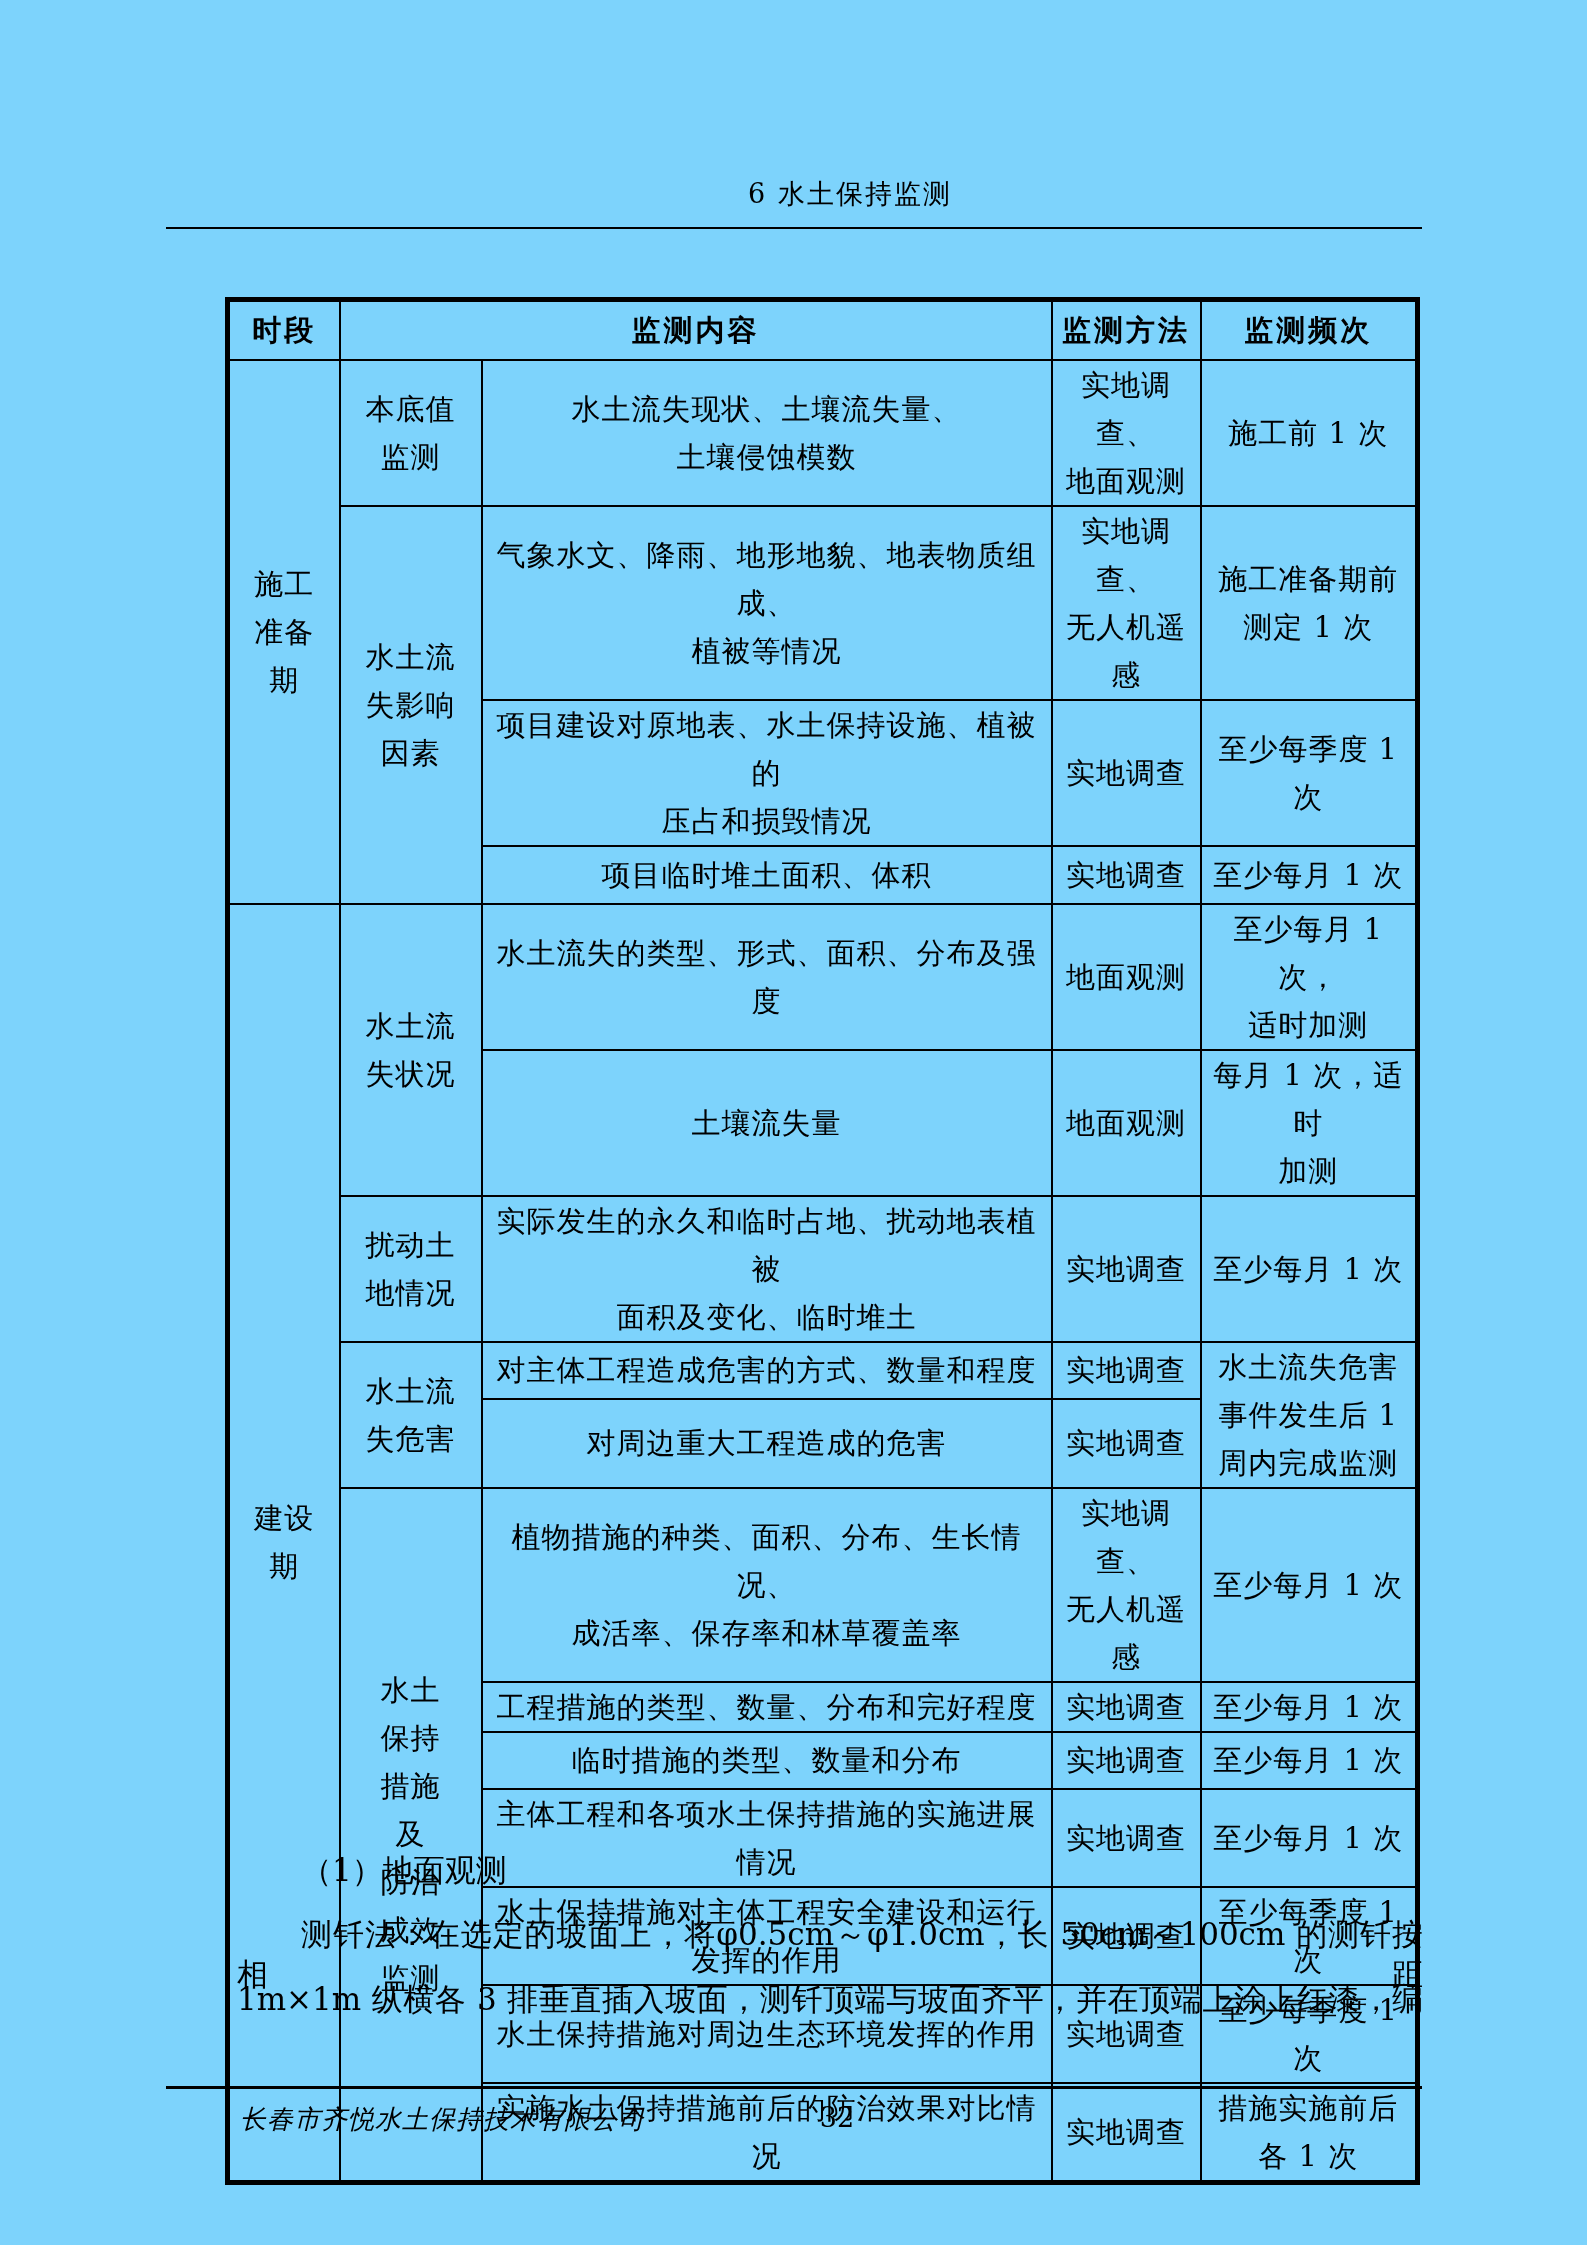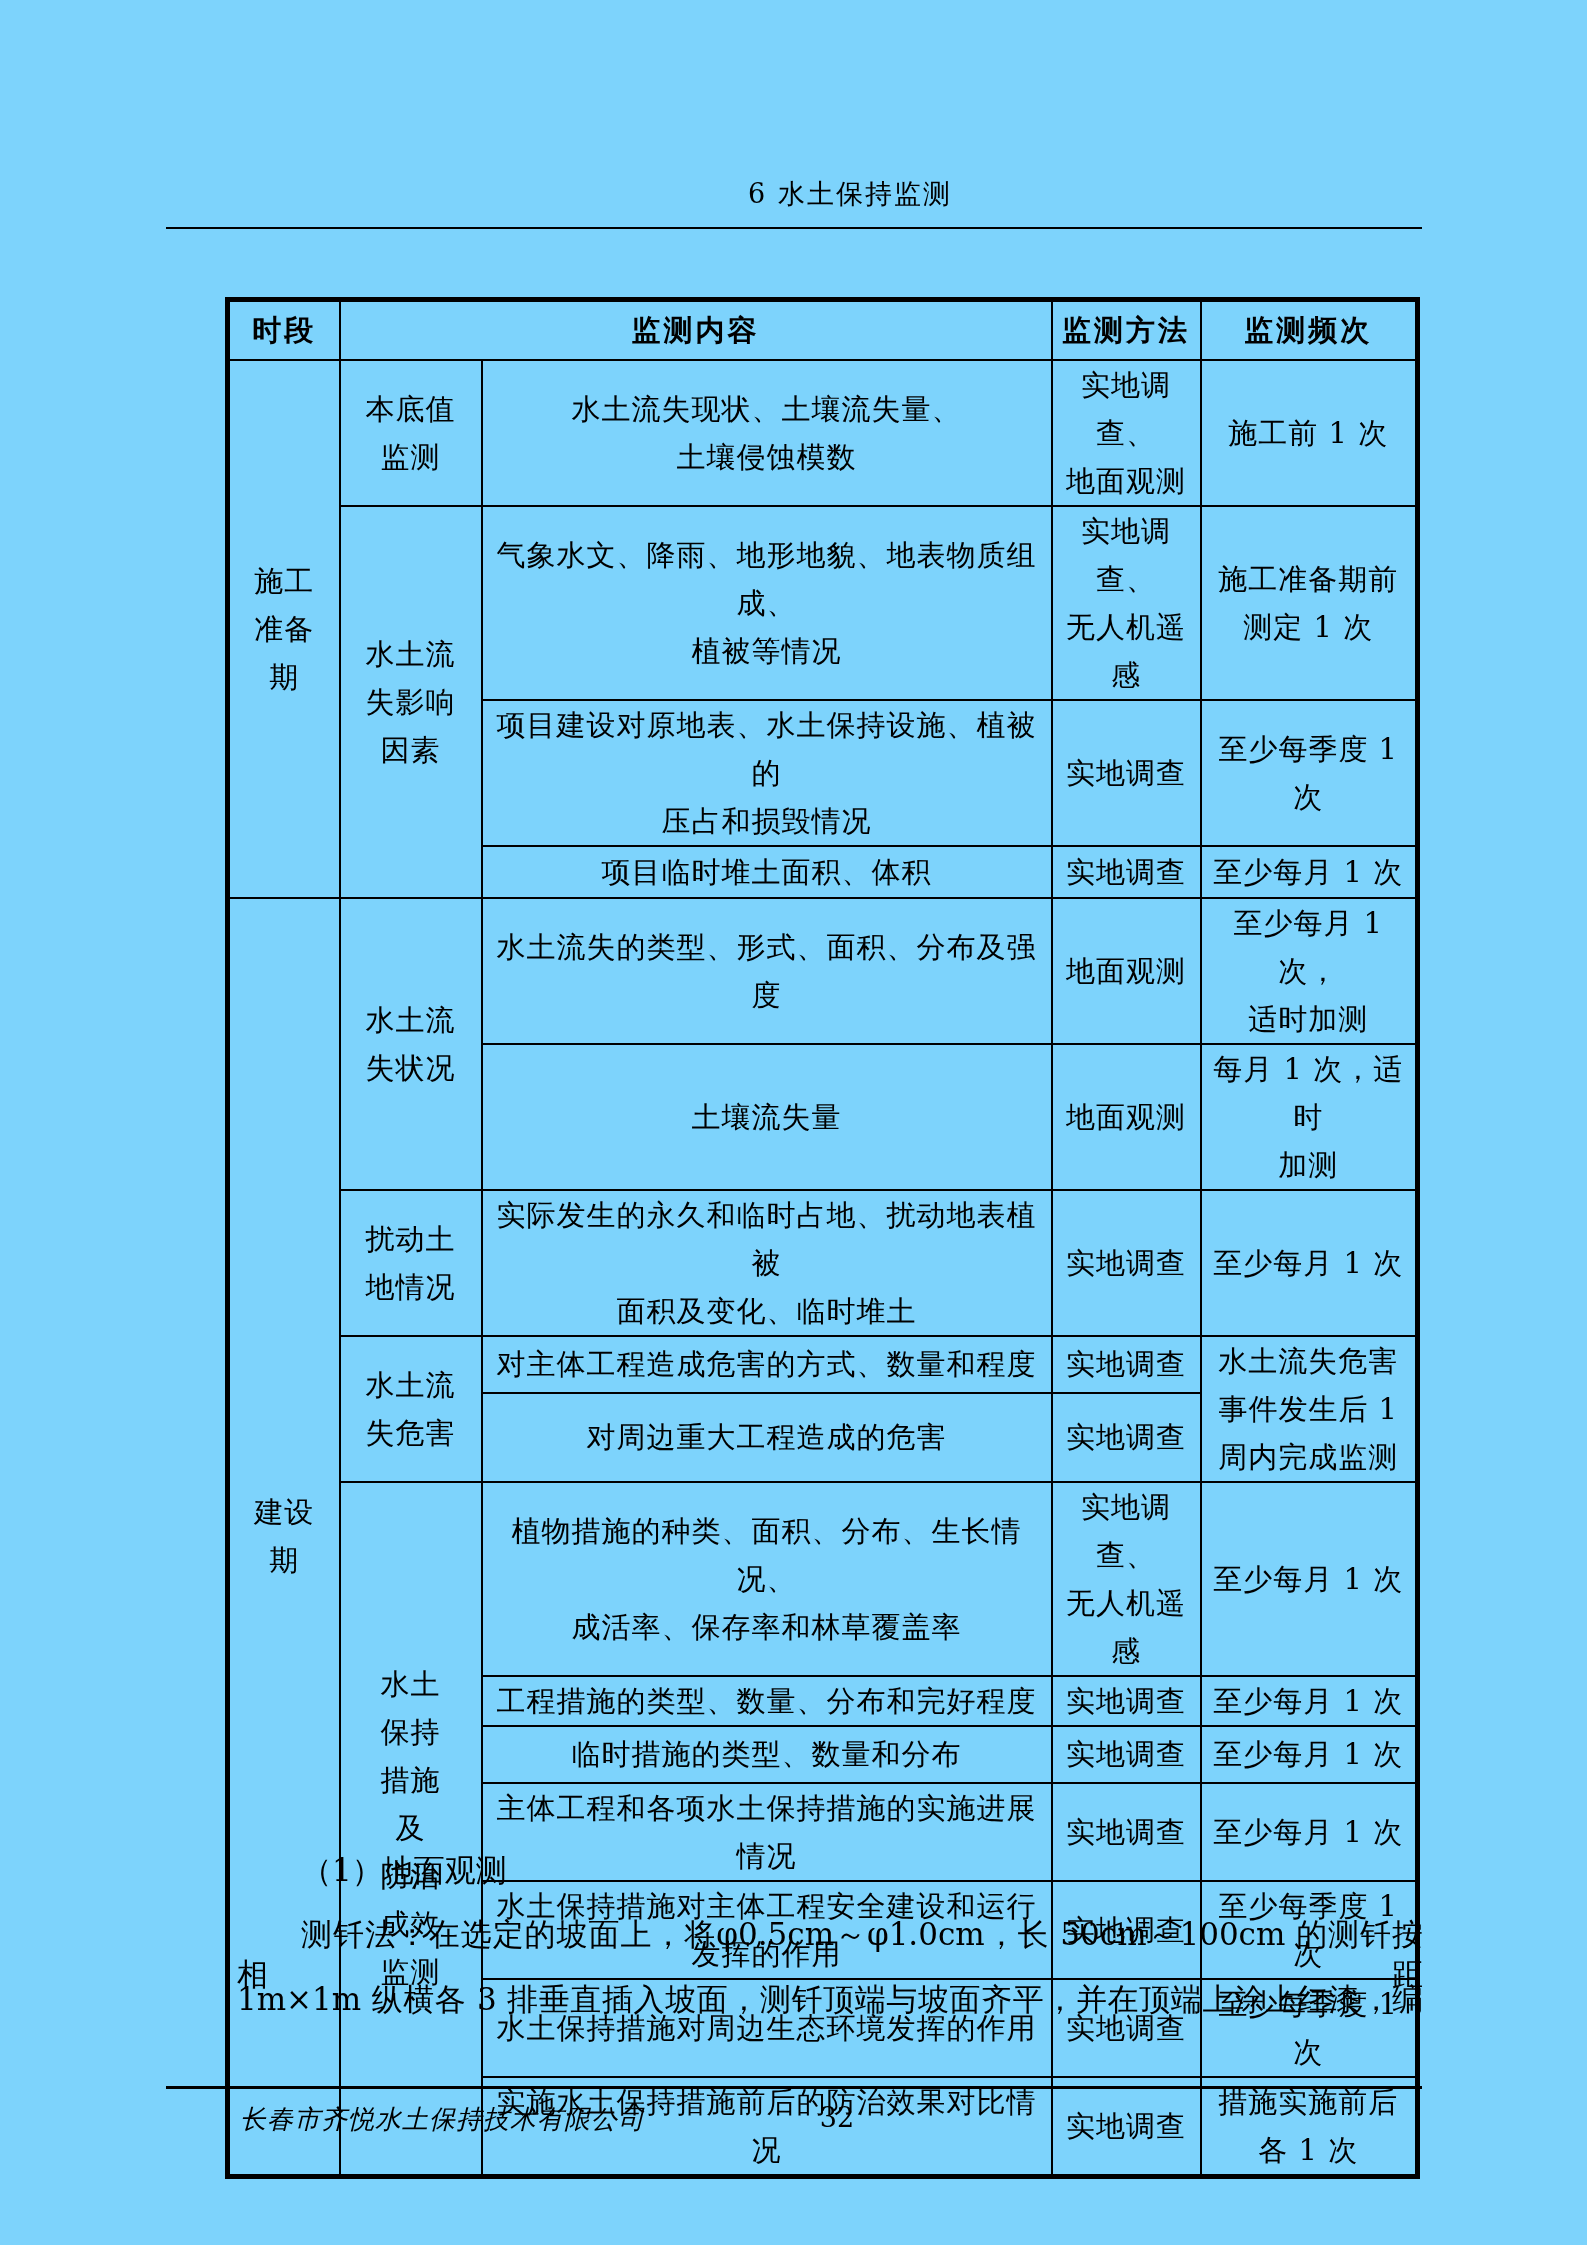--- a/index.html
+++ b/index.html
@@ -110,21 +110,21 @@
       <td>施工准备期前
 测定 1 次</td>
     </tr>
     <tr style="height:98px">
       <td>项目建设对原地表、水土保持设施、植被的
 压占和损毁情况</td>
       <td>实地调查</td>
       <td>至少每季度 1
 次</td>
     </tr>
-    <tr style="height:52px">
+    <tr style="height:58px">
       <td>项目临时堆土面积、体积</td>
       <td>实地调查</td>
       <td>至少每月 1 次</td>
     </tr>
     <tr style="height:95px">
       <td rowspan="12">建设
 期</td>
       <td rowspan="2">水土流
 失状况</td>
       <td>水土流失的类型、形式、面积、分布及强度</td>

